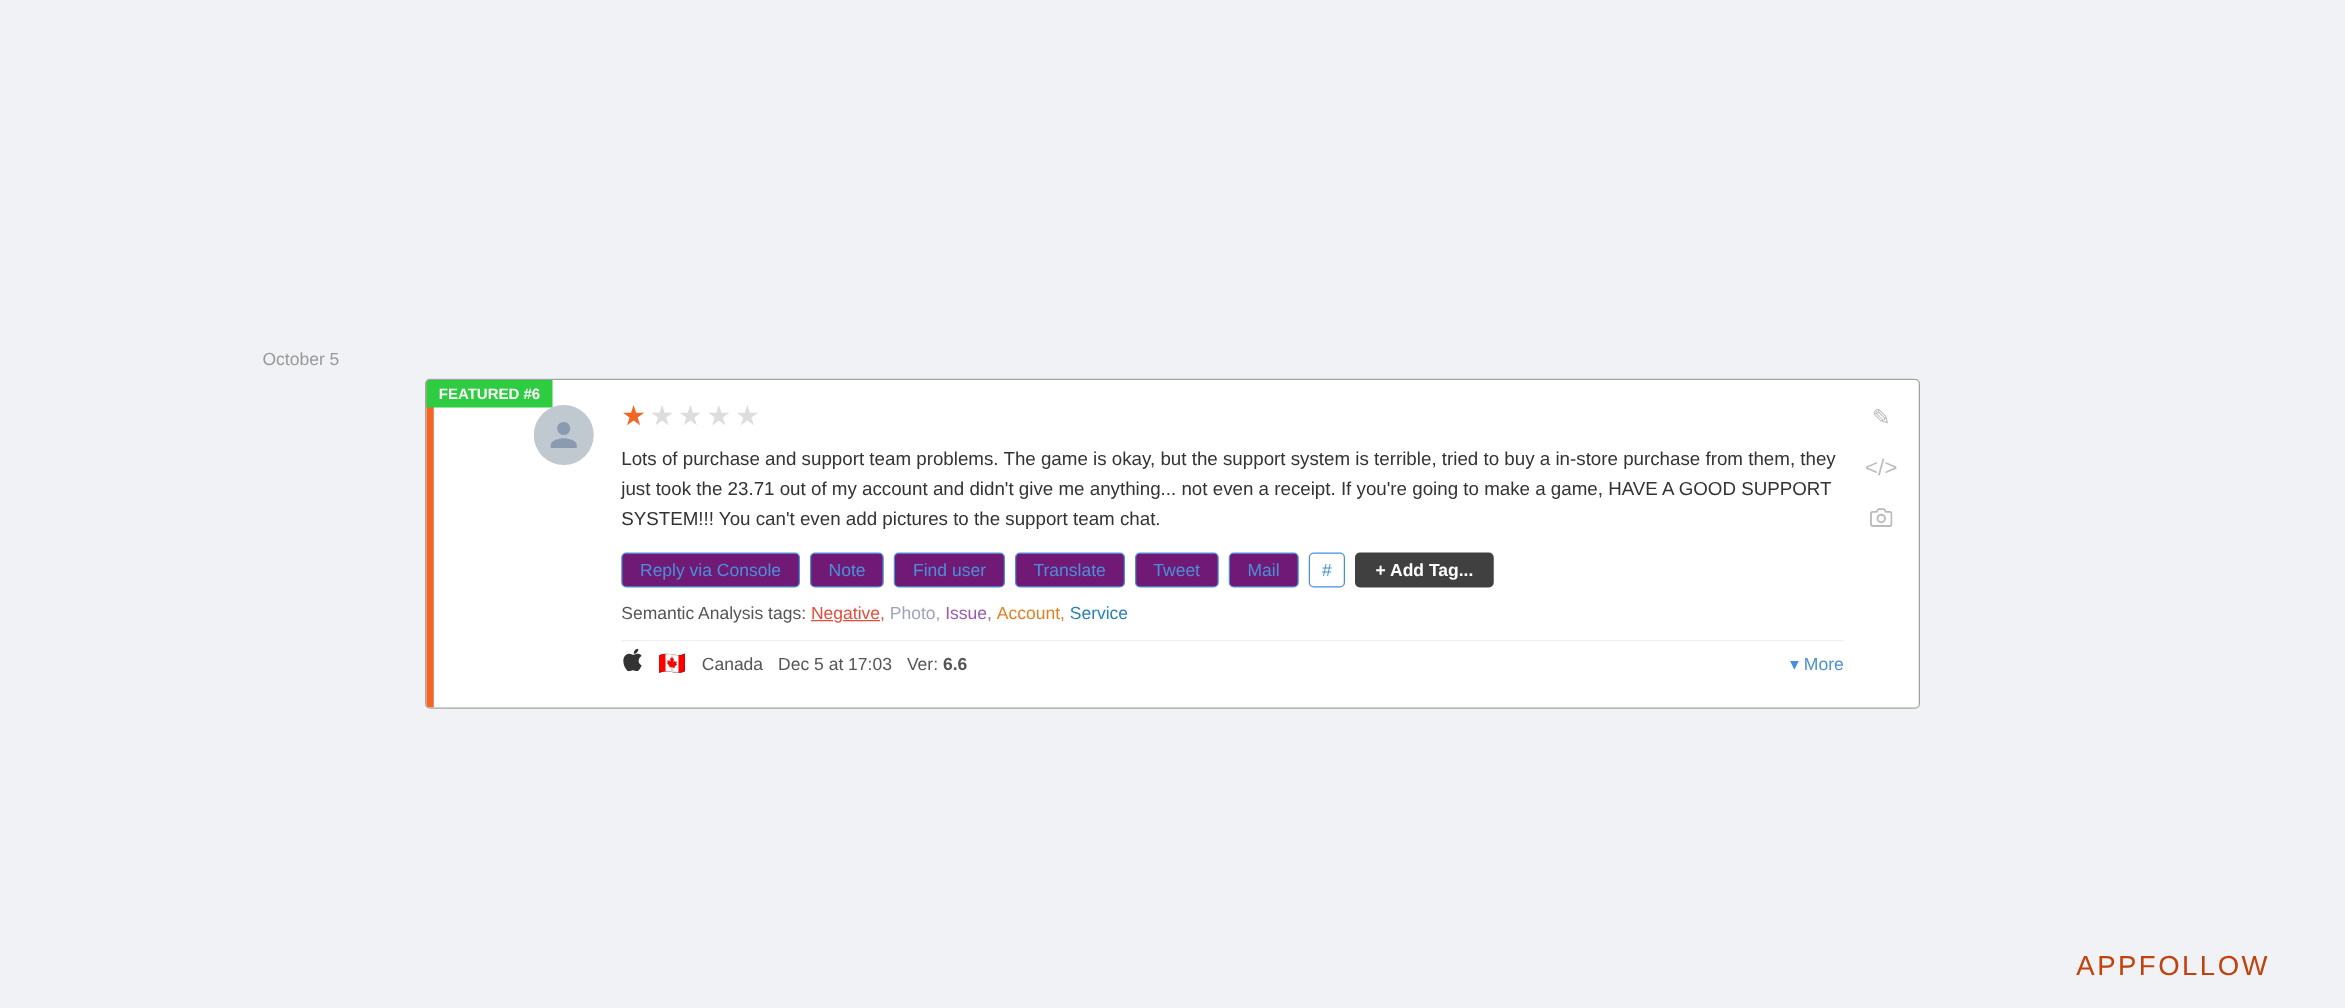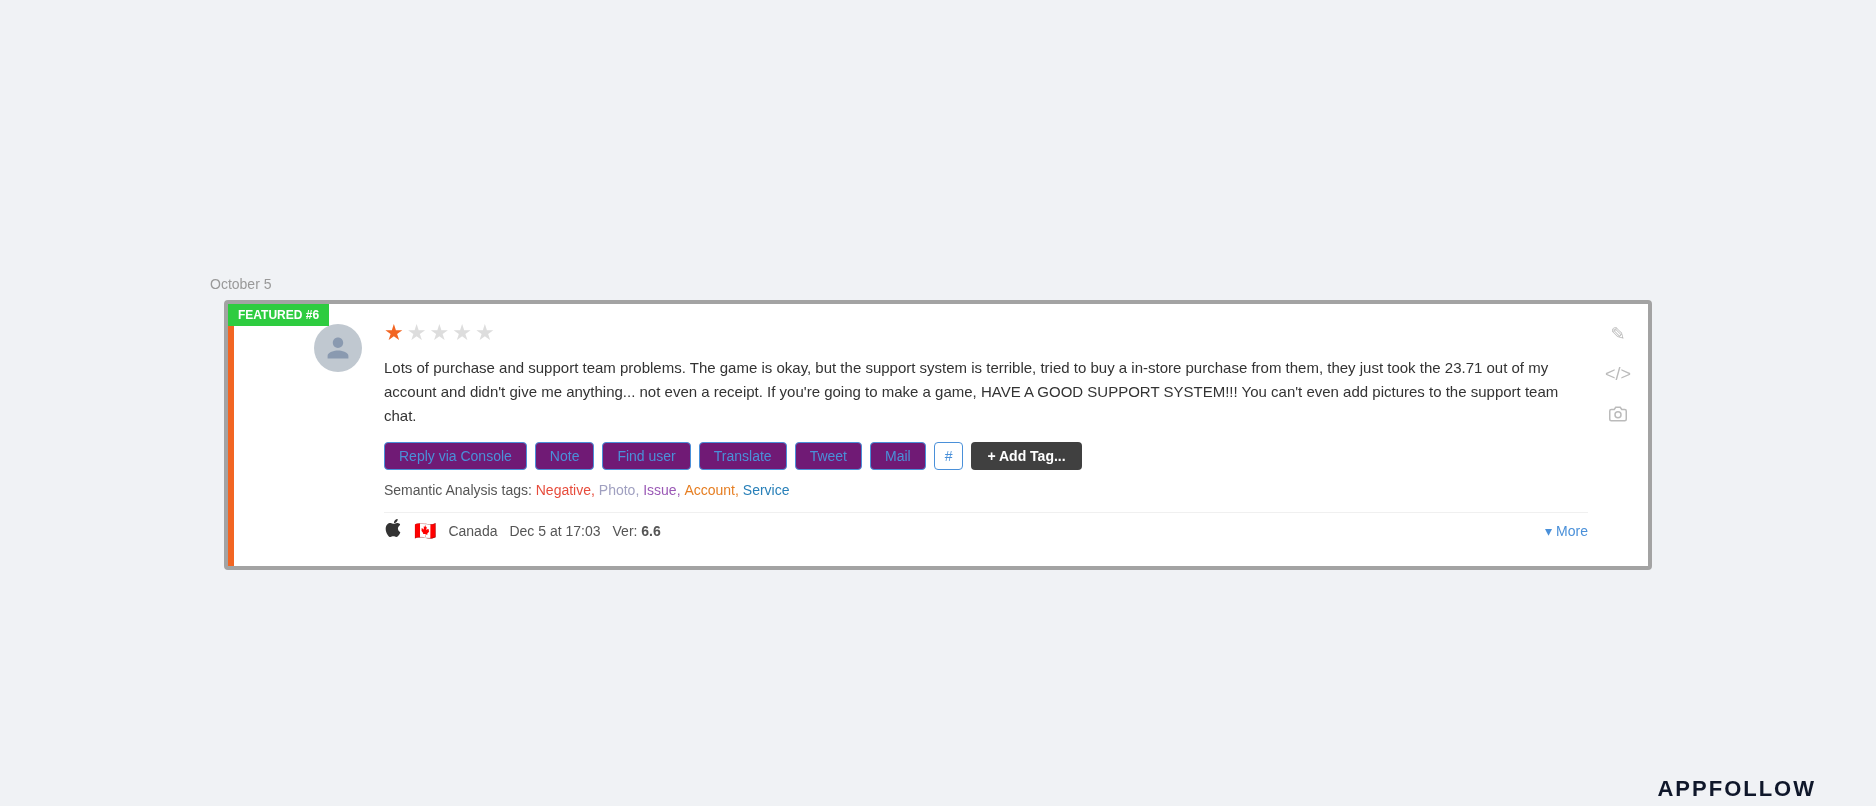--- a/index.html
+++ b/index.html
@@ -24,23 +24,23 @@
     }
     .date-label {
       color: #999;
       font-size: 14px;
       margin-bottom: 8px;
       align-self: flex-start;
       margin-left: 190px;
     }
     .review-card {
       background: #fff;
-      border: 4px solid #a3a3a3;
-      border-radius: 4px;
-      width: 1428px;
+      border: 1px solid #a3a3a3;
+      border-radius: 4px;
+      width: 1196px;
       position: relative;
       overflow: hidden;
     }
     .left-border {
       position: absolute;
       left: 0;
       top: 0;
       bottom: 0;
       width: 6px;
       background: #f26522;
@@ -143,21 +143,21 @@
       padding: 6px 16px;
       font-size: 14px;
       font-weight: 600;
       cursor: pointer;
     }
     .semantic-tags {
       font-size: 14px;
       color: #555;
       margin-bottom: 14px;
     }
-    .tag-negative { color: #e74c3c; font-weight: 500; }
+    .tag-negative { color: #e74c3c; font-weight: 500; text-decoration: underline; }
     .tag-photo { color: #a0a0c0; font-weight: 500; }
     .tag-issue { color: #9b59b6; font-weight: 500; }
     .tag-account { color: #e67e22; font-weight: 500; }
     .tag-service { color: #2980b9; font-weight: 500; }
     .reply-input {
       width: 100%;
       border: 1px solid #ccc;
       border-radius: 4px;
       padding: 12px 14px;
       font-size: 14px;
@@ -216,25 +216,25 @@
       font-size: 18px;
       cursor: pointer;
       width: 28px;
       height: 28px;
       display: flex;
       align-items: center;
       justify-content: center;
     }
     .appfollow-watermark {
       position: absolute;
-      bottom: 24px;
+      bottom: 40px;
       right: 40px;
-      color: #0f172a;
+      color: #c2410c;
       font-size: 22px;
-      font-weight: 700;
+      font-weight: 400;
       letter-spacing: 2px;
       font-variant: small-caps;
     }
   </style>
 </head>
 <body>
 
 <div class="page-wrapper">
   <span class="date-label">October 5</span>
 

